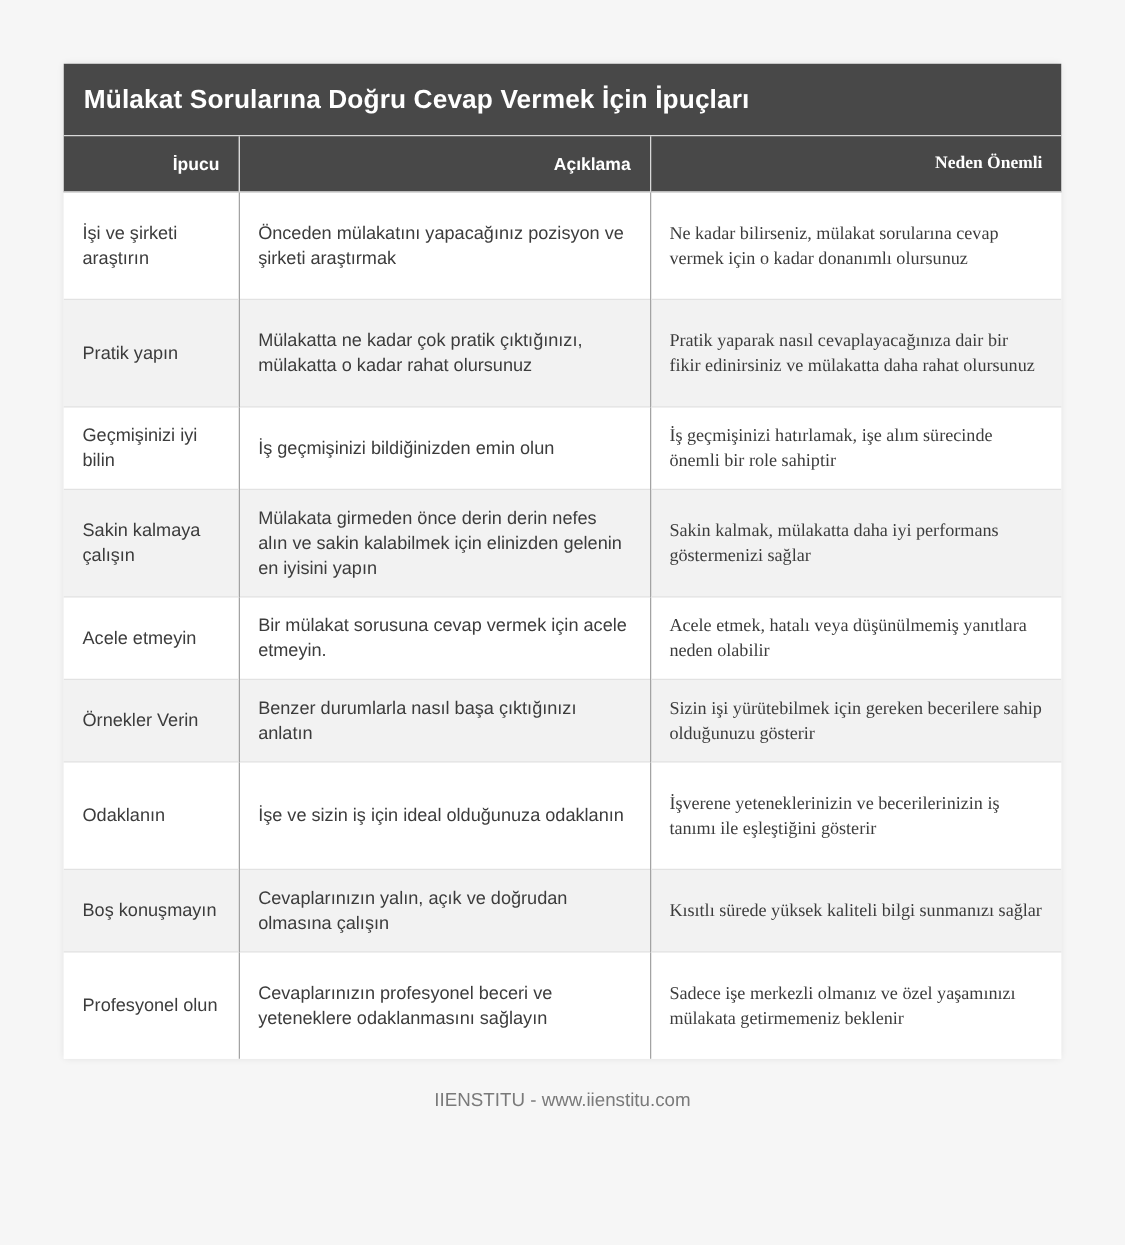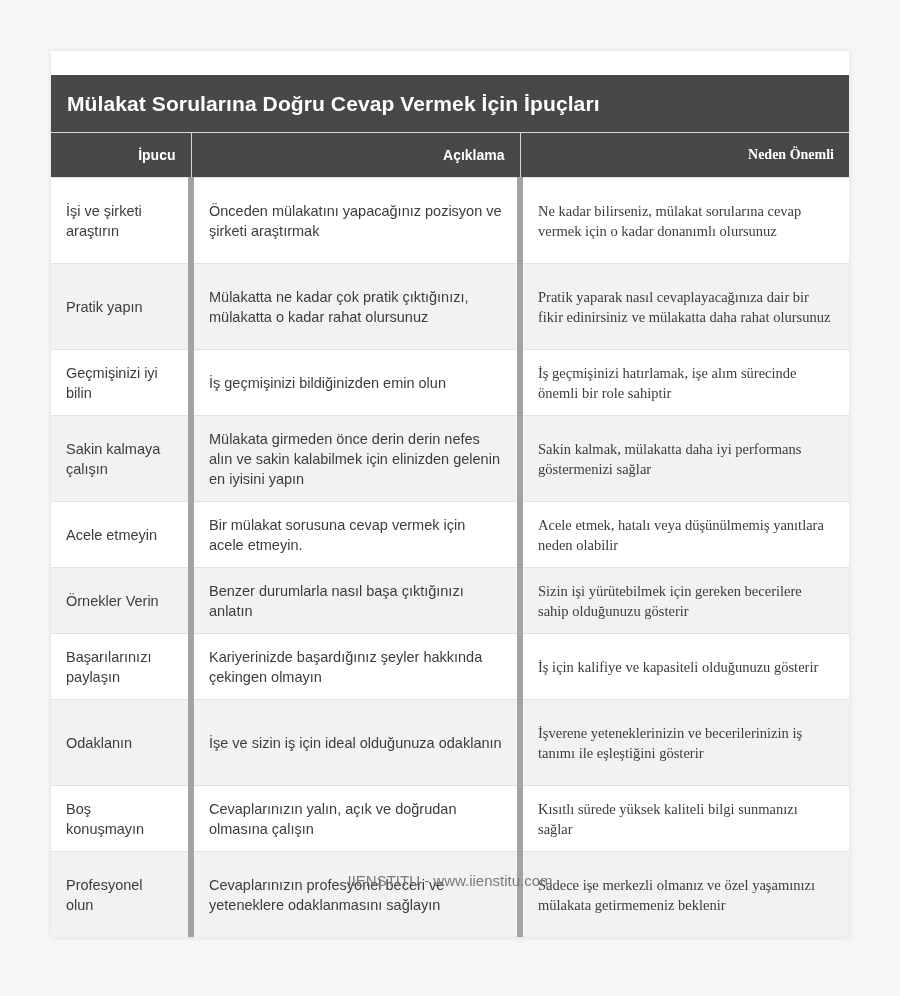--- a/index.html
+++ b/index.html
@@ -20,21 +20,20 @@
   .title-bar {
     background: #484848;
     color: #ffffff;
     height: 57px;
     display: flex; align-items: center;
     padding-left: 16px;
     font-size: 21px;
     font-weight: bold;
     letter-spacing: 0.1px;
     border-bottom: 1px solid #d9d9d9;
-    margin-top: 24px;
   }
   table {
     width: 100%;
     border-collapse: collapse;
     table-layout: fixed;
   }
   col.c1 { width: 140px; }
   col.c2 { width: 329px; }
   col.c3 { width: 329px; }
   thead th {
@@ -47,21 +46,21 @@
     padding: 0 15px;
     border-right: 1px solid #d9d9d9;
   }
   thead th:last-child { border-right: none; font-family: Liberation Serif, serif; }
   tbody td {
     font-size: 14.5px;
     color: #3c3c3c;
     line-height: 20px;
     padding: 10px 15px;
     vertical-align: middle;
-    border-right: 6px solid #a3a3a3;
+    border-right: 1px solid #a3a3a3;
     border-top: 1px solid #e2e2e2;
   }
   tbody td:last-child { border-right: none; font-family: Liberation Serif, serif; }
   tbody tr:nth-child(even) td { background: #f2f2f2; }
   tbody tr:nth-child(odd) td { background: #ffffff; }
   tr.h85 td { height: 65px; }
   tr.h65 td { height: 45px; }
   .footer {
     position: absolute;
     top: 872px; left: 0; width: 900px;
@@ -112,25 +111,20 @@
       <tr class="h65">
         <td>Acele etmeyin</td>
         <td>Bir mülakat sorusuna cevap vermek için acele etmeyin.</td>
         <td>Acele etmek, hatalı veya düşünülmemiş yanıtlara neden olabilir</td>
       </tr>
       <tr class="h65">
         <td>Örnekler Verin</td>
         <td>Benzer durumlarla nasıl başa çıktığınızı anlatın</td>
         <td>Sizin işi yürütebilmek için gereken becerilere sahip olduğunuzu gösterir</td>
       </tr>
-      <tr class="h65">
-        <td>Başarılarınızı paylaşın</td>
-        <td>Kariyerinizde başardığınız şeyler hakkında çekingen olmayın</td>
-        <td>İş için kalifiye ve kapasiteli olduğunuzu gösterir</td>
-      </tr>
       <tr class="h85">
         <td>Odaklanın</td>
         <td>İşe ve sizin iş için ideal olduğunuza odaklanın</td>
         <td>İşverene yeteneklerinizin ve becerilerinizin iş tanımı ile eşleştiğini gösterir</td>
       </tr>
       <tr class="h65">
         <td>Boş konuşmayın</td>
         <td>Cevaplarınızın yalın, açık ve doğrudan olmasına çalışın</td>
         <td>Kısıtlı sürede yüksek kaliteli bilgi sunmanızı sağlar</td>
       </tr>

